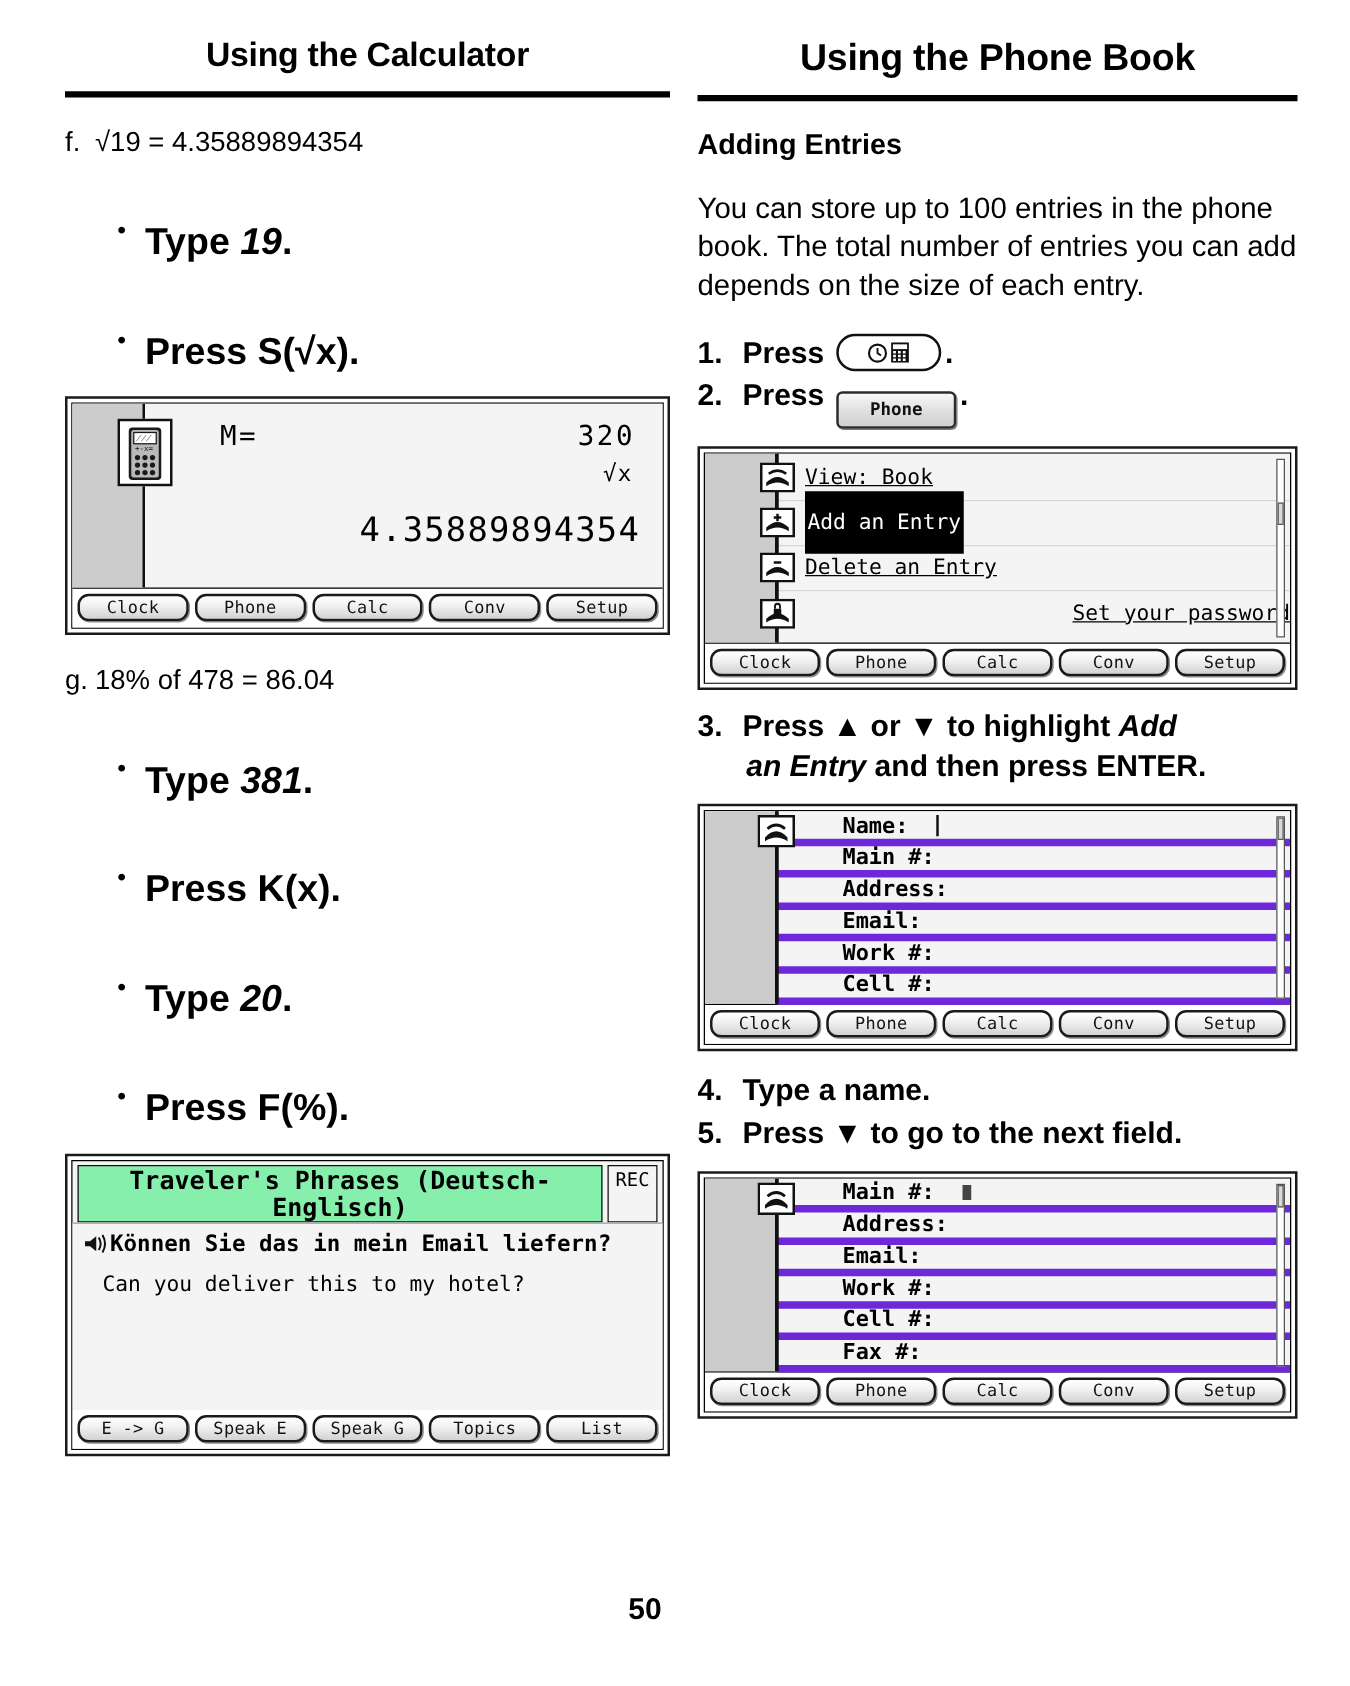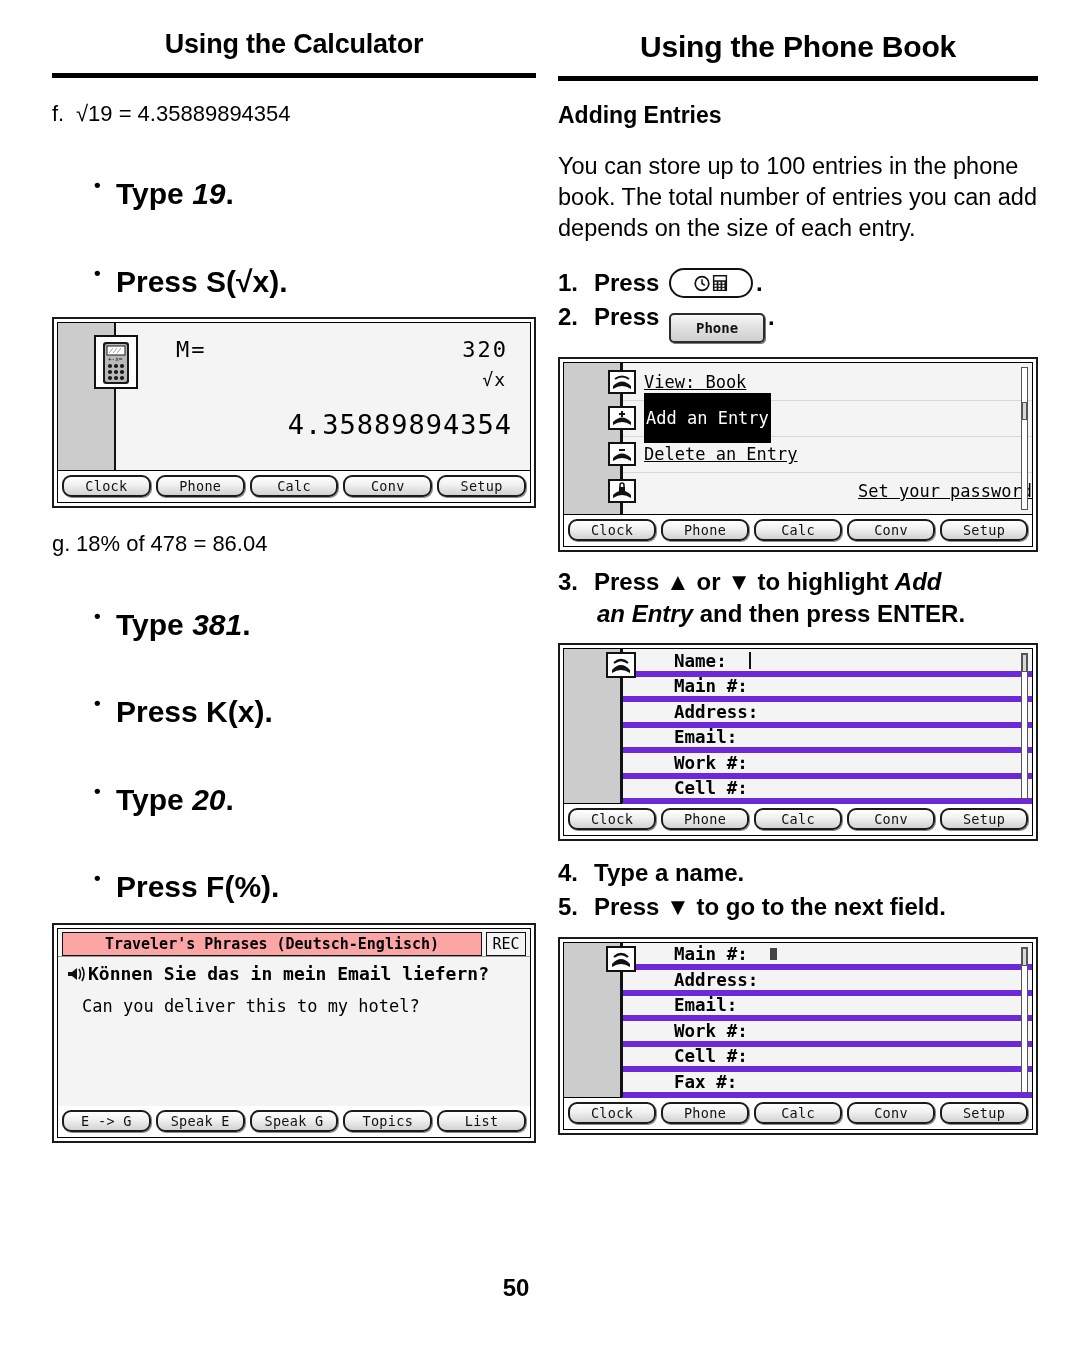--- a/index.html
+++ b/index.html
@@ -124,22 +124,22 @@
   }
   .calc-result {
     position:absolute; left:0; right:18px; top:86px; text-align:right;
     font-family:"DejaVu Sans Mono", monospace; font-size:27px; letter-spacing:1px;
   }
 
   
   .phr-device { margin-top:14px; }
   .phr-title-row { display:flex; align-items:stretch; padding:3px 4px 0 4px; }
   .phr-title {
-    flex:1; border:1px solid #111; background:#fca5a5;
-    font-family:"DejaVu Sans Mono", monospace; font-size:15px; font-weight:bold;
+    flex:1; border:1px solid #111; background:#86efac;
+    font-family:"DejaVu Sans Mono", monospace; font-size:20px; font-weight:bold;
     text-align:center; line-height:22px; letter-spacing:0px;
   }
   .phr-rec {
     width:40px; margin-left:4px; border:1px solid #111; background:#f4f4f4;
     font-family:"DejaVu Sans Mono", monospace; font-size:15px;
     text-align:center; line-height:22px;
   }
   .phr-body { height:150px; position:relative; padding:6px 8px 0 8px; background:#f4f4f4;
               border-top:1px solid #999; }
   .phr-de {

